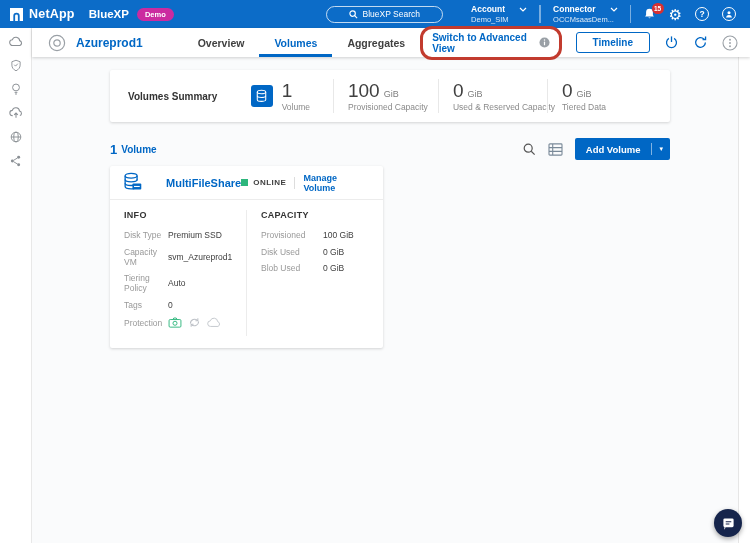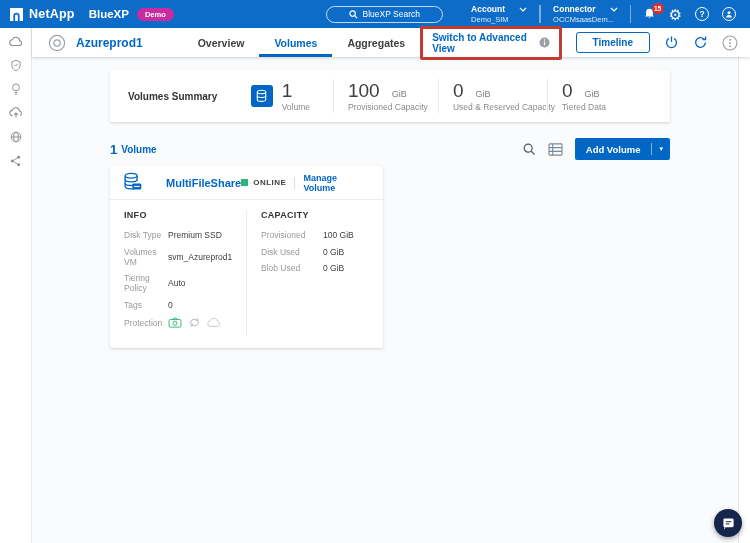--- a/index.html
+++ b/index.html
@@ -34,35 +34,35 @@
   .side-btn { width:24px; height:24px; display:flex; align-items:center; justify-content:center; cursor:pointer; }
   .main { flex:1; display:flex; flex-direction:column; min-width:0; position:relative; }
 
   
   .subheader { height:29px; background:#fff; box-shadow:0 1px 3px rgba(0,0,0,.18); display:flex; align-items:center; padding:0 12px 0 16px; position:relative; z-index:2; flex:0 0 auto; }
   .env-name { color:#0067c5; font-size:12px; font-weight:bold; margin-left:10px; }
   .tabs { display:flex; align-items:stretch; height:100%; margin-left:40px; }
   .tab { display:flex; align-items:center; padding:0 15px; font-size:10.5px; font-weight:bold; color:#404040; cursor:pointer; border-bottom:3px solid transparent; border-top:3px solid transparent; }
   .tab.active { color:#0067c5; border-bottom-color:#0067c5; }
   .sub-right { margin-left:auto; display:flex; align-items:center; gap:14px; }
-  .adv-box { border:3px solid #c23b2e; border-radius:2px; display:flex; align-items:center; gap:6px; padding:3px 9px; cursor:pointer; }
+  .adv-box { border:3px solid #c23b2e; border-radius:12px; display:flex; align-items:center; gap:6px; padding:3px 9px; cursor:pointer; }
   .adv-label { color:#0067c5; font-size:10px; font-weight:bold; }
   .timeline-btn { border:1px solid #0067c5; border-radius:3px; color:#0067c5; font-size:10px; font-weight:bold; padding:4px 16px; background:#fff; cursor:pointer; }
 
   
   .content { flex:1; background:#fafbfc; padding:13px 0 0 78px; position:relative; overflow:hidden; }
   .scroll-track { position:absolute; top:0; right:0; bottom:0; width:12px; background:#fff; border-left:1px solid #e6e6e6; }
 
   .summary-card { width:560px; height:52px; background:#fff; box-shadow:0 1px 3px rgba(0,0,0,.16); border-radius:2px; display:flex; align-items:center; padding:0 18px; }
   .summary-title { font-size:10px; font-weight:bold; color:#333; width:128px; }
   .count-group { display:flex; align-items:center; gap:9px; width:86px; }
   .vol-ico { width:22px; height:22px; background:#0067c5; border-radius:3px; display:flex; align-items:center; justify-content:center; }
   .big-num { font-size:19px; color:#404040; line-height:1; }
   .metric { width:108px; padding-left:14px; }
-  .metric-top { display:flex; align-items:baseline; gap:12px; }
+  .metric-top { display:flex; align-items:baseline; gap:4px; }
   .metric-unit { font-size:9px; color:#7d7d7d; }
   .metric-label { font-size:8.5px; color:#8a8a8a; margin-top:2px; white-space:nowrap; }
   .v-sep { width:1px; height:34px; background:#e8e8e8; }
   .sub-label { font-size:8.5px; color:#8a8a8a; margin-top:2px; }
 
   .toolbar-row { width:560px; margin-top:16px; display:flex; align-items:center; }
   .list-count { color:#0067c5; font-weight:bold; font-size:13px; }
   .list-count-label { color:#0067c5; font-weight:bold; font-size:10px; margin-left:4px; }
   .toolbar-right { margin-left:auto; display:flex; align-items:center; gap:12px; }
   .add-btn { height:22px; background:#0067c5; border-radius:2px; display:flex; align-items:center; color:#fff; cursor:pointer; }
@@ -380,21 +380,21 @@
             </div>
           </div>
           <div class="vc-body">
             <div class="vc-col info">
               <div class="sec-title">INFO</div>
               <div class="kv-row">
                 <span class="kv-label">Disk Type</span>
                 <span class="kv-value">Premium SSD</span>
               </div>
               <div class="kv-row">
-                <span class="kv-label">Volumes VM</span>
+                <span class="kv-label">Capacity VM</span>
                 <span class="kv-value">svm_Azureprod1</span>
               </div>
               <div class="kv-row">
                 <span class="kv-label">Tiering Policy</span>
                 <span class="kv-value">Auto</span>
               </div>
               <div class="kv-row">
                 <span class="kv-label">Tags</span>
                 <span class="kv-value">0</span>
               </div>

